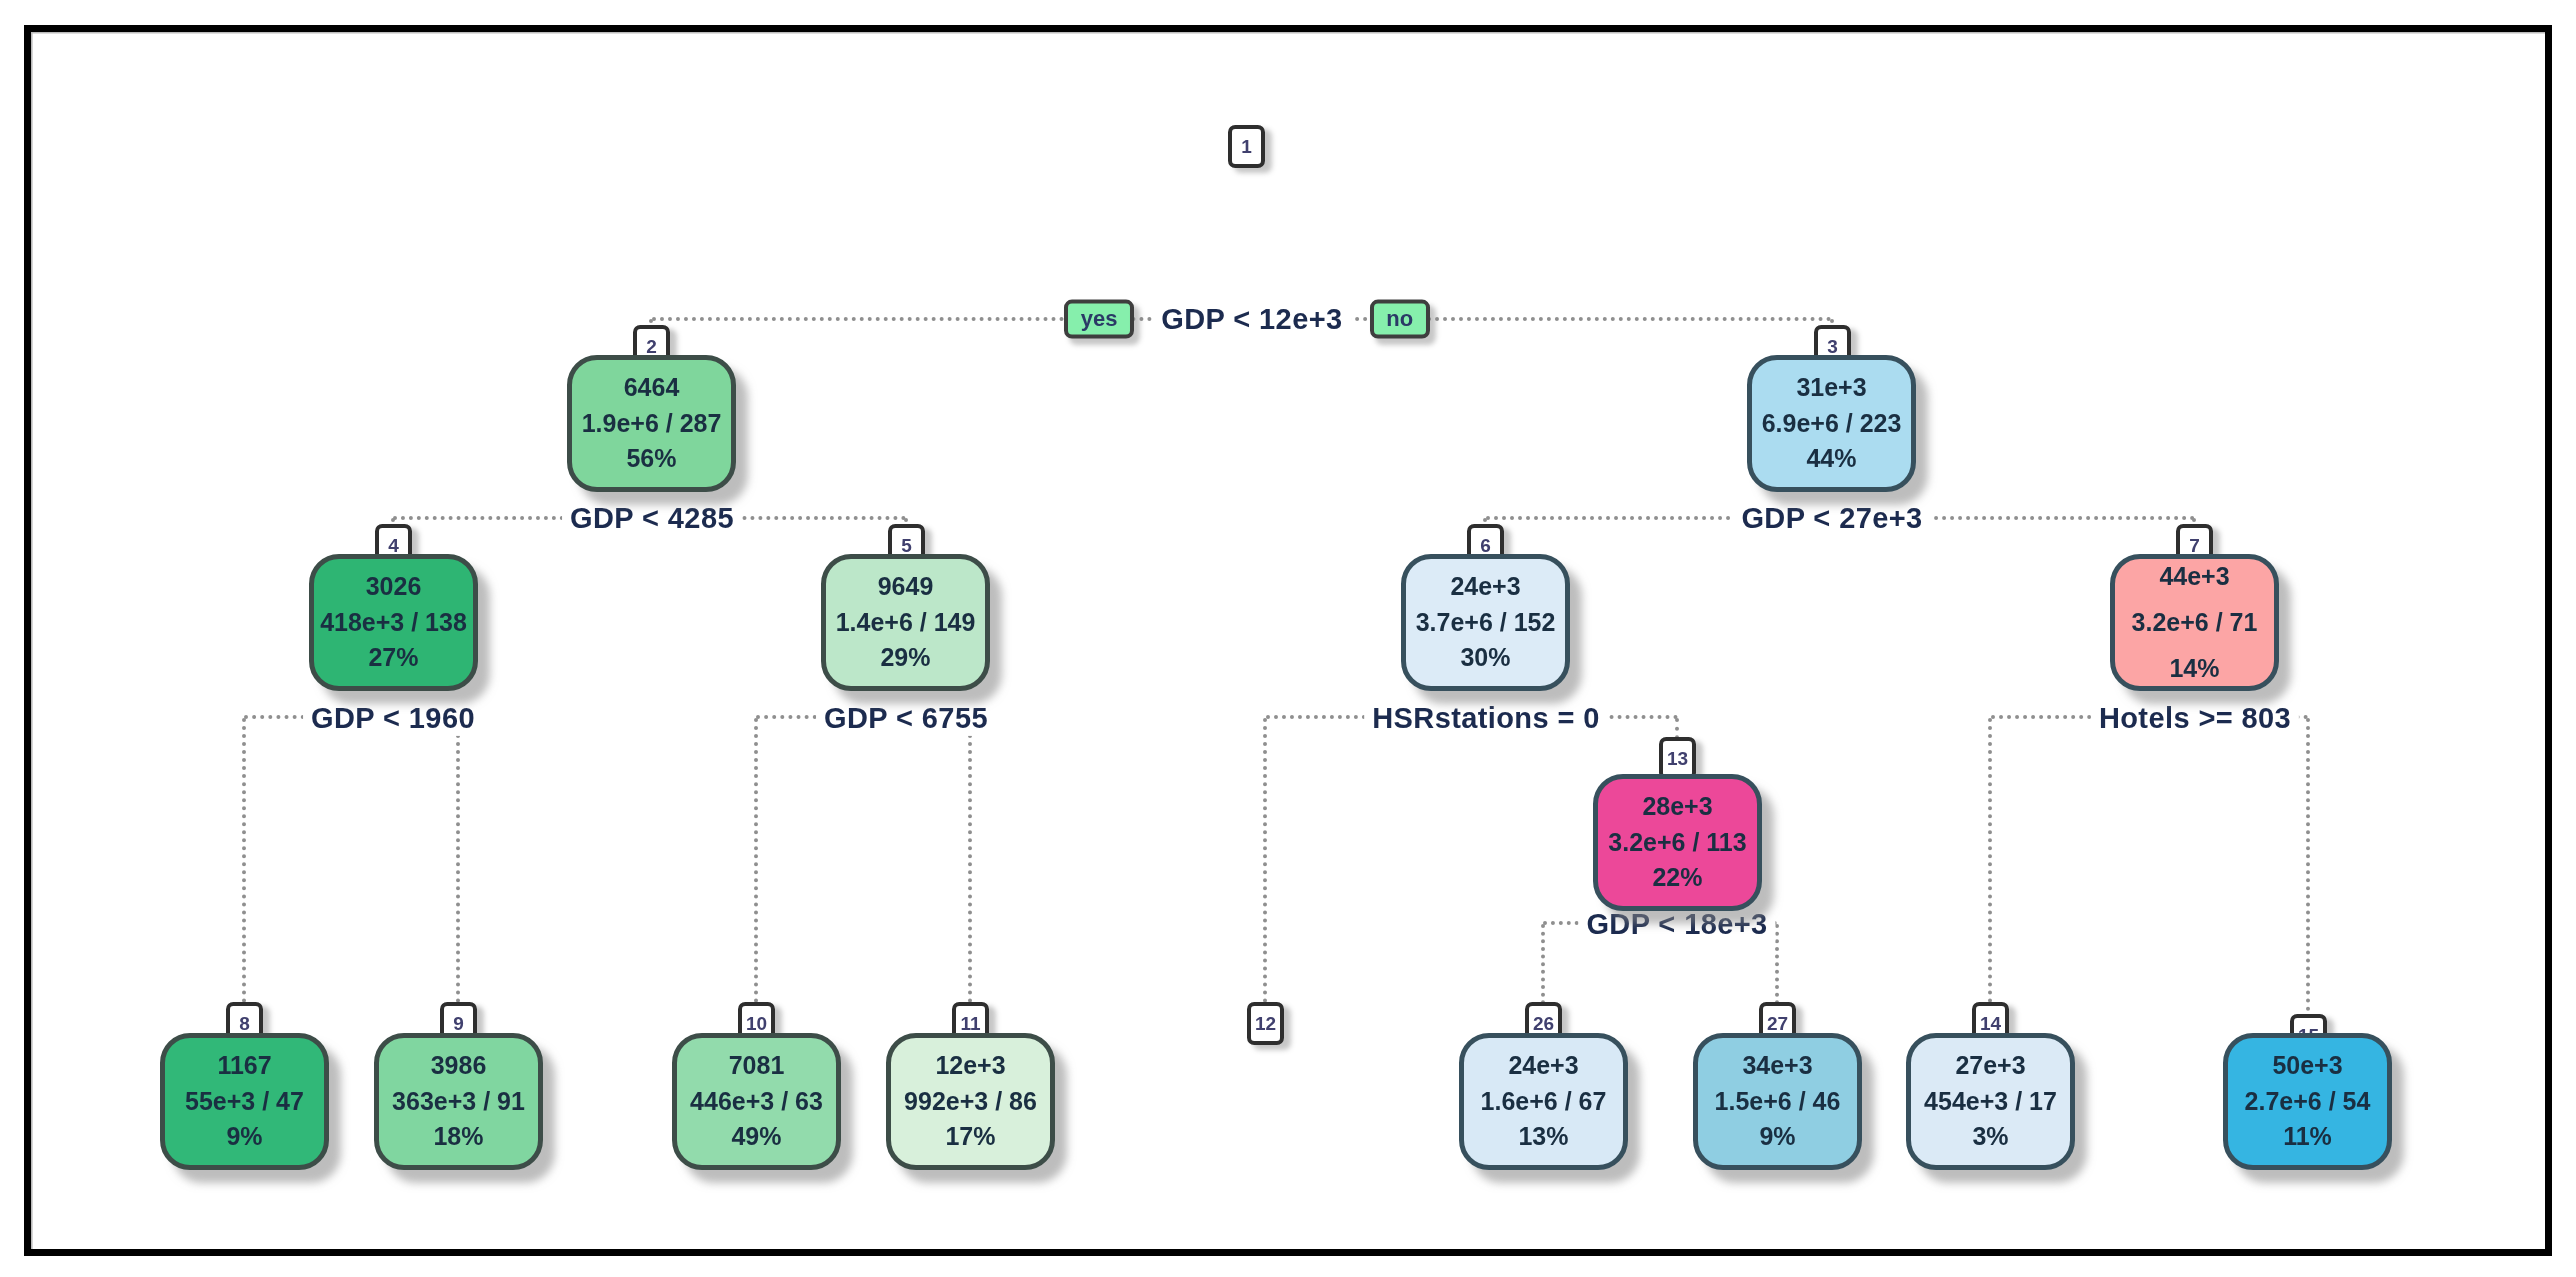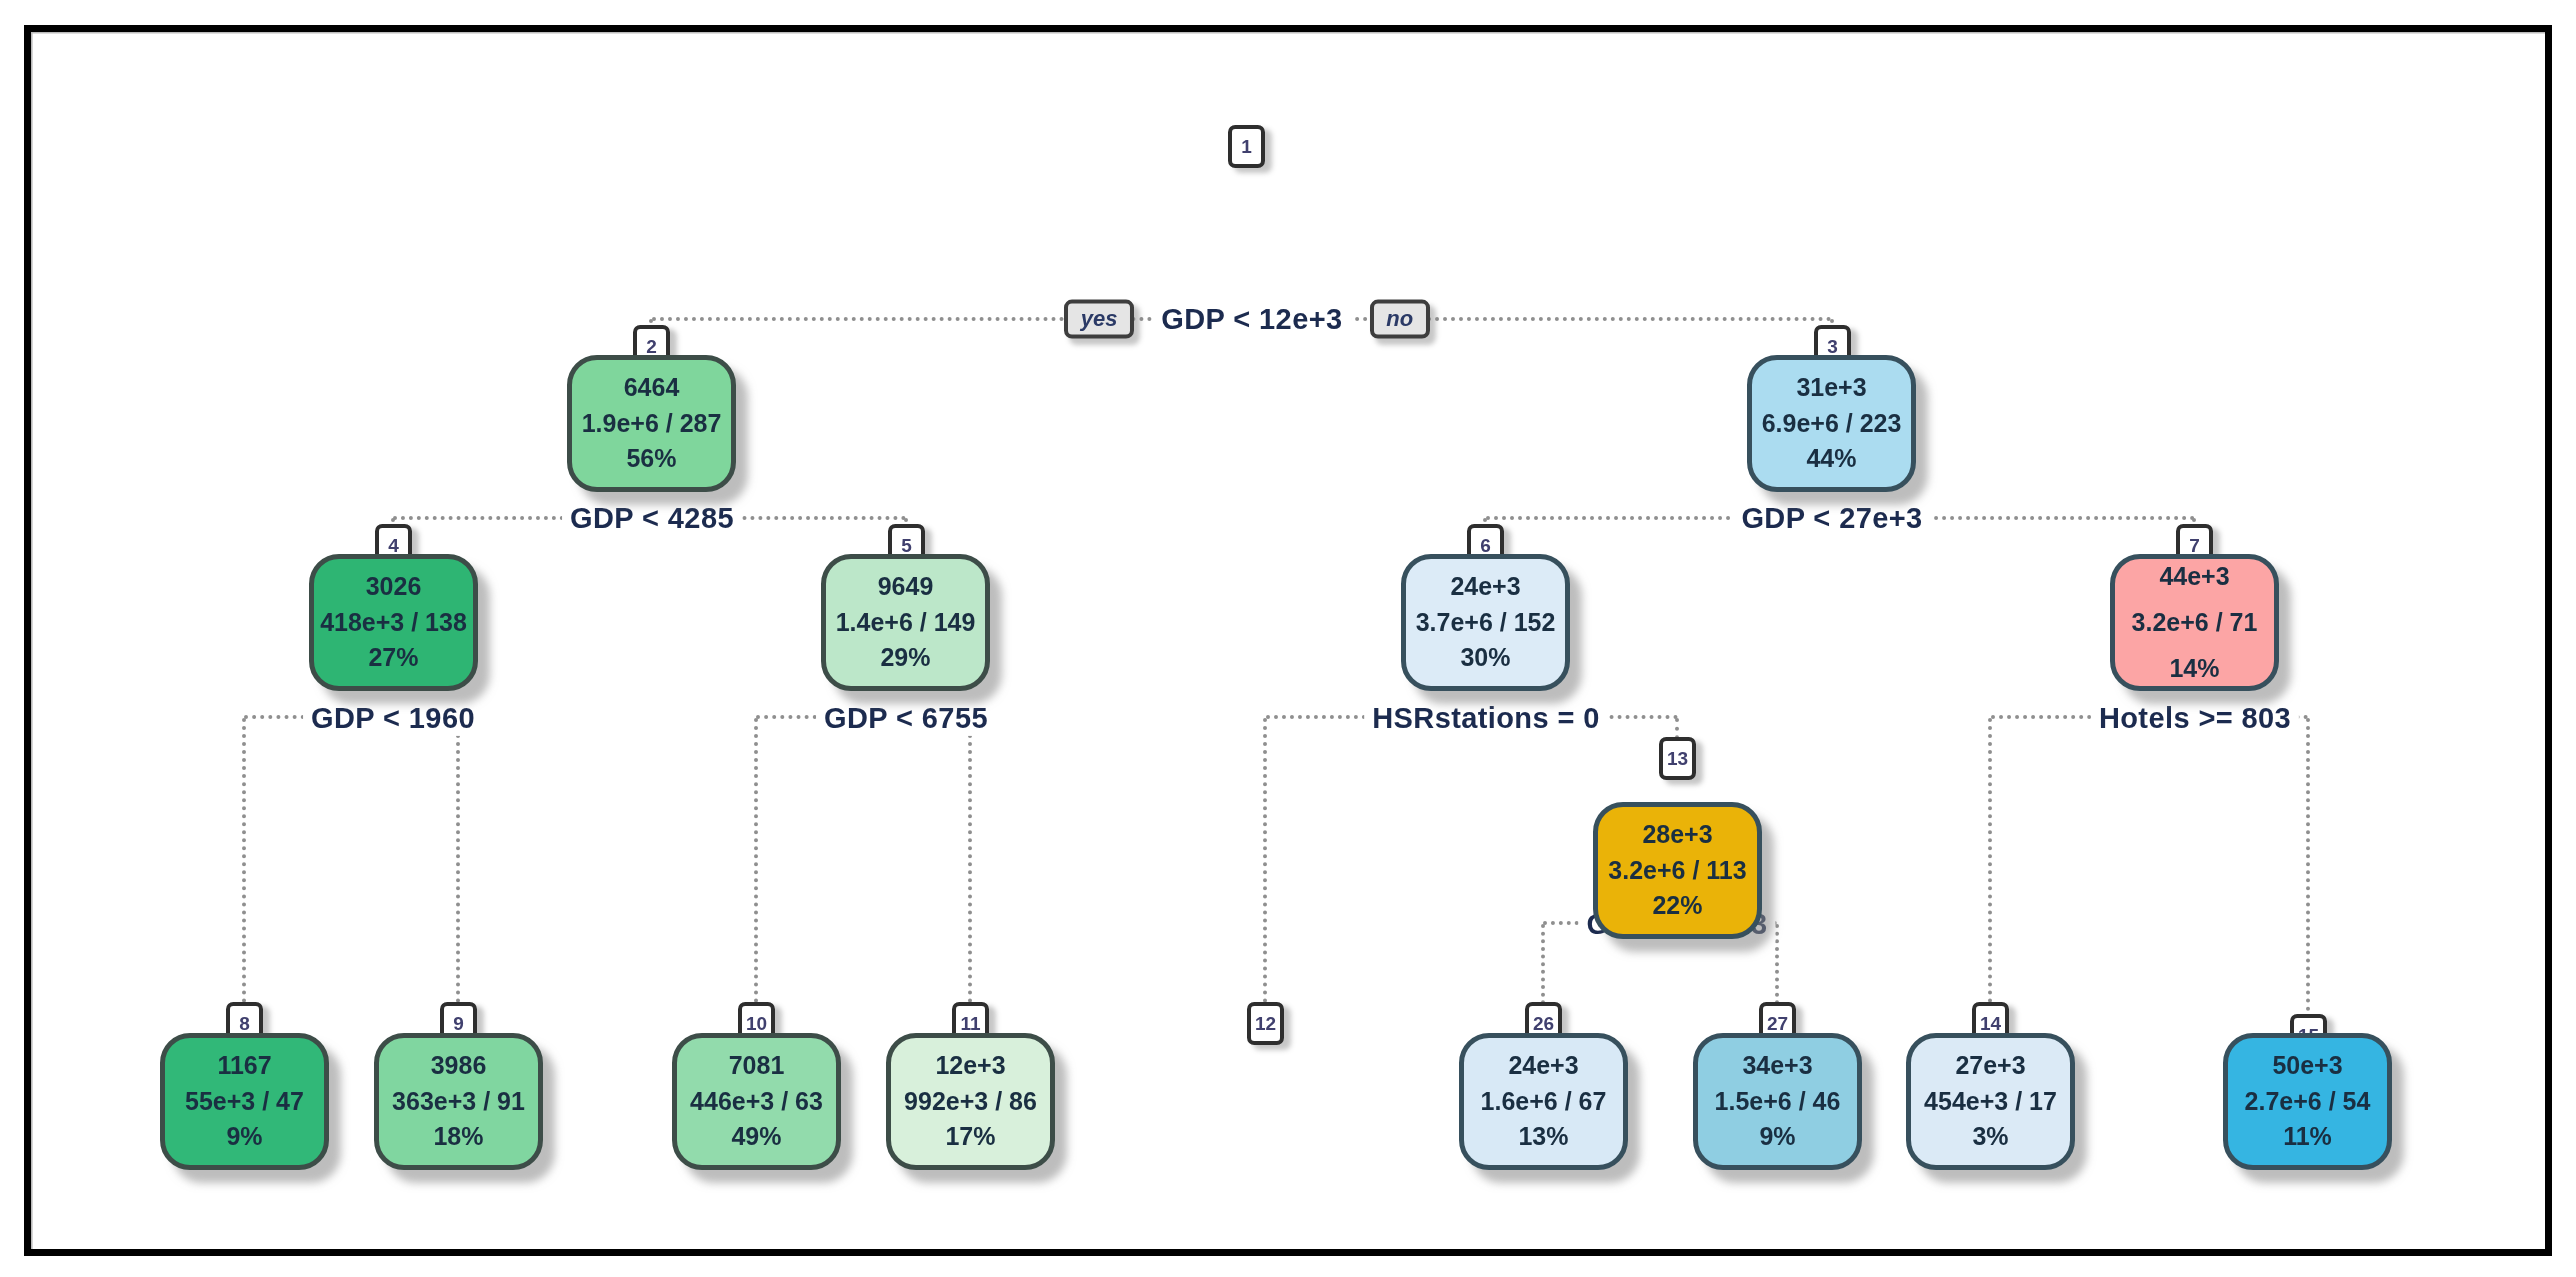--- a/index.html
+++ b/index.html
@@ -31,25 +31,25 @@
     white-space:nowrap;
   }
   .split-label{
     background:#ffffff;
     padding:1.6px 8px;
     font-size:29px;font-weight:bold;
     color:#1c2b4f;
     letter-spacing:0.4px;
   }
   .yn-box{
-    background:#e5e5e5;
+    background:#86efac;
     border:4px solid #3e3e3e;
     border-radius:8px;
     padding:2.4px 12.8px;
-    font-size:22px;font-style:italic;font-weight:bold;
+    font-size:22px;font-weight:bold;
     color:#2b3a66;
     box-shadow:5.6px 5.6px 4.8px rgba(130,130,130,0.45);
   }
   .node-tag{
     position:absolute;
     width:37px;height:43px;
     background:#ffffff;
     border:4px solid #2e2e2e;
     border-radius:7.2px;
     box-sizing:border-box;
@@ -158,21 +158,21 @@
       <div>3.7e+6 / 152</div>
       <div>30%</div>
     </div>
     <div class="node-tag" style="left: 2176px; top: 524px;">7</div>
     <div class="node-box" style="left: 2110px; top: 554px; background: #fca5a5; border-color: rgb(55, 80, 93); justify-content: space-between;">
       <div>44e+3</div>
       <div>3.2e+6 / 71</div>
       <div>14%</div>
     </div>
     <div class="node-tag" style="left: 1659px; top: 737px;">13</div>
-    <div class="node-box" style="left: 1593px; top: 802px; background: #eab308; border-color: rgb(55, 80, 93);">
+    <div class="node-box" style="left: 1593px; top: 774px; background: #ec4899; border-color: rgb(55, 80, 93);">
       <div>28e+3</div>
       <div>3.2e+6 / 113</div>
       <div>22%</div>
     </div>
     <div class="node-tag" style="left: 226px; top: 1002px;">8</div>
     <div class="node-box" style="left: 160px; top: 1033px; background: rgb(49, 184, 120); border-color: rgb(61, 77, 72);">
       <div>1167</div>
       <div>55e+3 / 47</div>
       <div>9%</div>
     </div>

